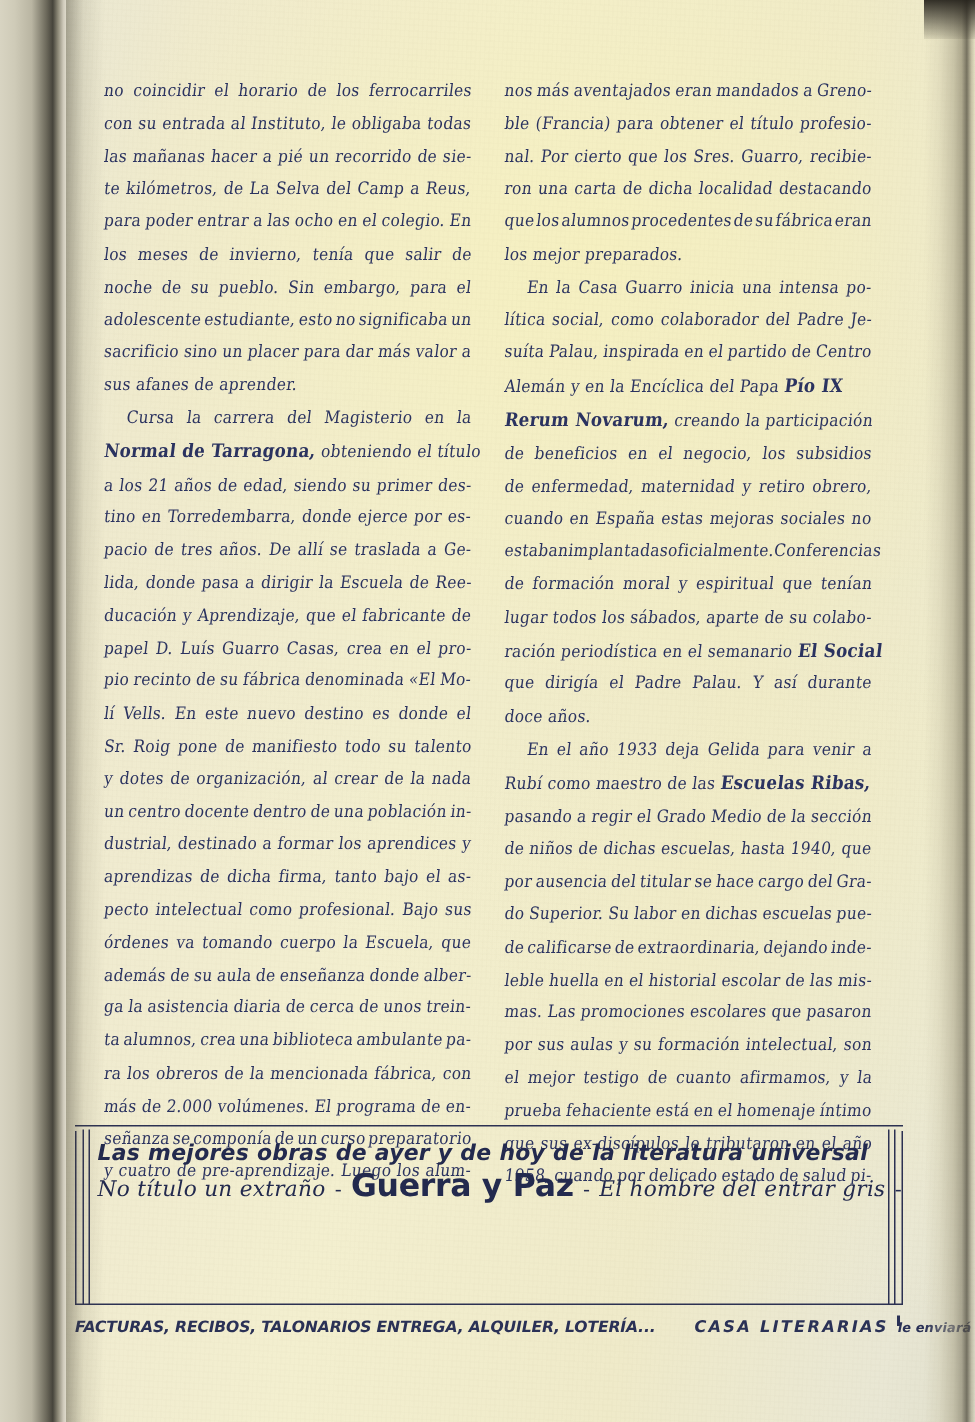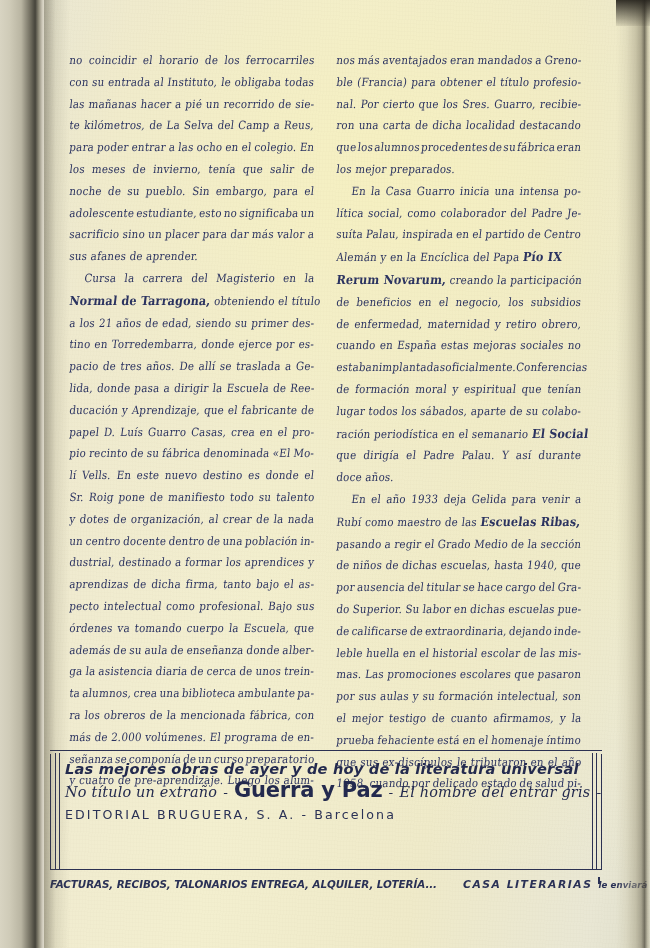--- a/index.html
+++ b/index.html
@@ -895,21 +895,20 @@
       <span class="ad-rail l2"></span>
       <span class="ad-rail r2"></span>
 
       <div id="ad-inner">
 
         <div class="ad-l1">Las mejores obras de ayer y de hoy de la literatura universal</div>
 
 
         <div class="ad-l3" id="ad-titles-1"><span class="ad-script">No título un extraño</span><span class="ad-sep"> - </span><span class="ad-sans">Guerra y Paz</span><span class="ad-sep"> - </span><span class="ad-script">El hombre del entrar gris</span><span class="ad-sep"> -</span></div>
 
-        <div class="ad-l5">EDITORIAL BRUGUERA, S. A. - Barcelona</div>
       </div>
     </div>
 
     <div id="footer-strip">
       <span class="f-a">FACTURAS, RECIBOS, TALONARIOS ENTREGA, ALQUILER, LOTERÍA...</span>
       <span class="f-b">CASA  LITERARIAS</span>
       <span class="f-c">le enviará muestras y precios</span>
       <span class="f-dot"></span>
     </div>
 

